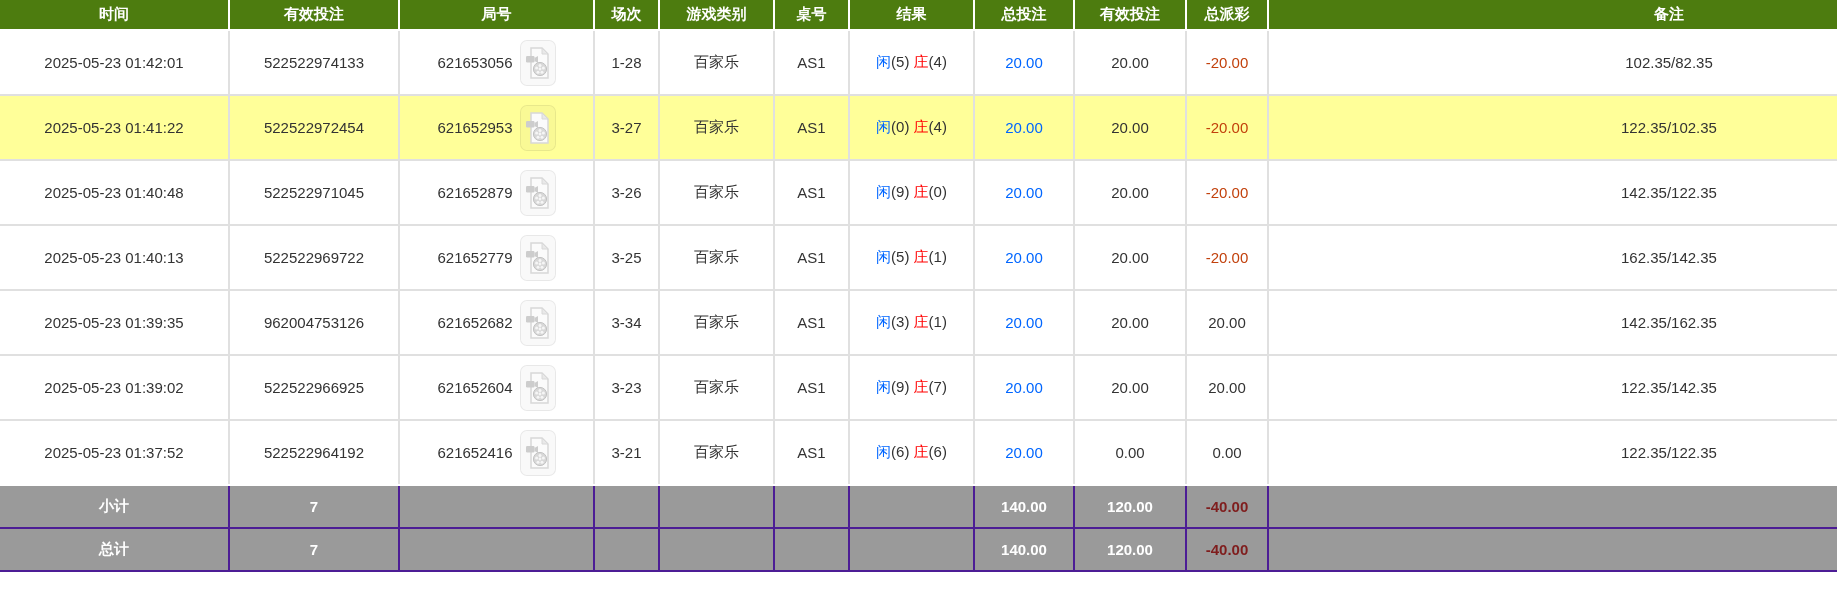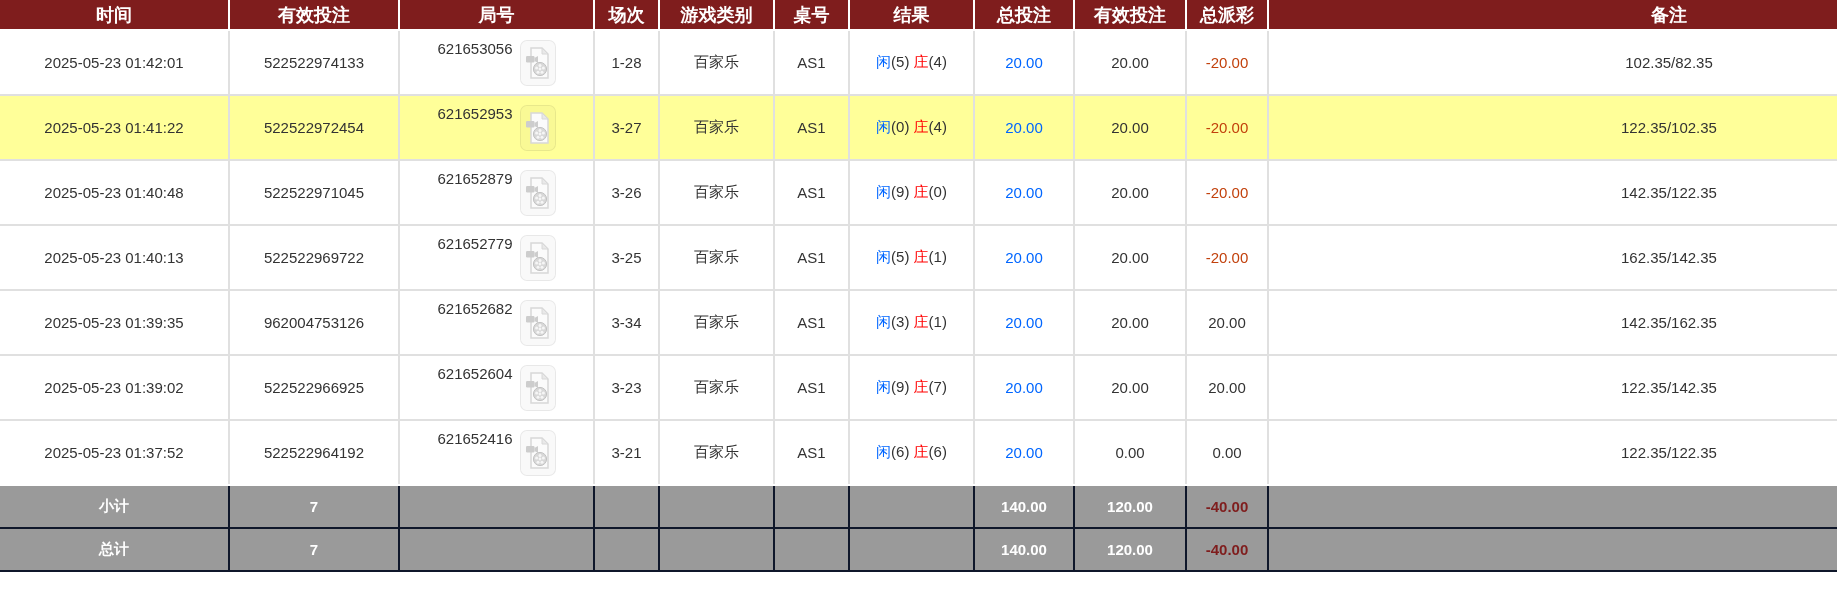--- a/index.html
+++ b/index.html
@@ -17,24 +17,24 @@
   table.records {
     width: 2070px;
     table-layout: fixed;
     border-collapse: collapse;
     font-size: 15px;
     color: #333;
   }
 
   
   thead th {
-    background: #7f1d1d;
+    background: #4d7c0f;
     color: #fff;
     font-weight: bold;
-    font-size: 18px;
+    font-size: 15px;
     height: 30px;
     text-align: center;
     vertical-align: middle;
     border: 2px solid #fff;
     border-top: none;
   }
   thead th:first-child { border-left: none; }
 
   
   tbody td {
@@ -49,32 +49,33 @@
   tbody tr:last-child td { border-bottom-color: #fff; }
 
   
   tfoot td {
     background: #9a9a9a;
     color: #fff;
     font-weight: bold;
     height: 43px;
     text-align: center;
     vertical-align: middle;
-    border: 2px solid #0f172a;
+    border: 2px solid #4c1d95;
   }
   tfoot td:first-child { border-left: none; }
 
   .blue { color: #0066FF; }
   .red  { color: #FF0000; }
   .neg  { color: #c2410c; }
   tfoot .red { color: #7f1d1d; }
 
   
   .round-cell-inner {
     display: inline-flex;
+    align-items: center;
     justify-content: center;
     gap: 7px;
   }
   .video-btn {
     display: inline-flex;
     align-items: center;
     justify-content: center;
     width: 36px;
     height: 46px;
     border: 1px solid rgba(0,0,0,0.07);

